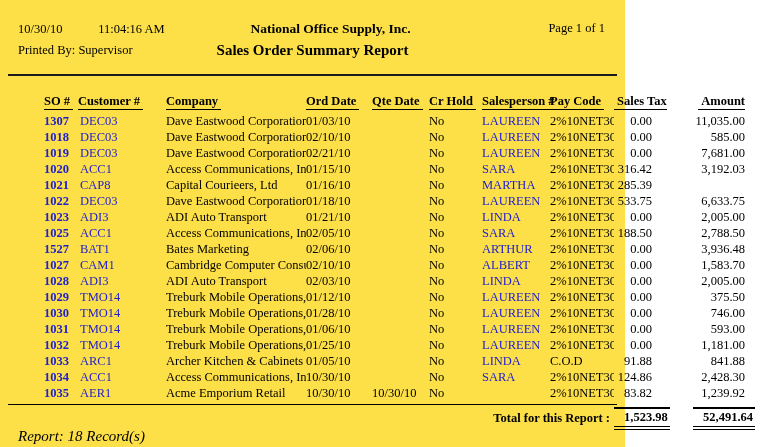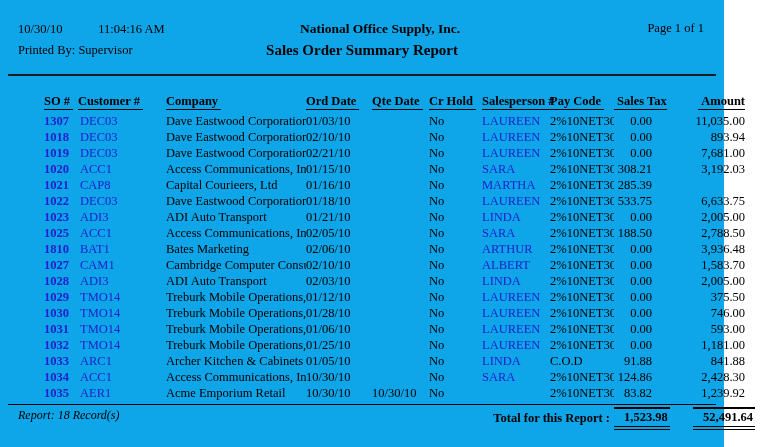--- a/index.html
+++ b/index.html
@@ -1,21 +1,21 @@
 <!DOCTYPE html>
 <html><head>
 <meta charset="utf-8">
 <style>
   html,body{margin:0;padding:0;background:#fff;}
   body{
     width:763px;height:447px;overflow:hidden;
     font-family:"Liberation Serif","DejaVu Serif",serif;
     color:#000;font-size:12.5px;
   }
-  .page{position:relative;width:724px;height:447px;background:#0ea5e9;}
+  .page{position:relative;width:625px;height:447px;background:#fde047;}
 
   
   .rpt-header{position:relative;height:74px;}
   .hdr-left{position:absolute;left:18px;top:21px;line-height:16px;}
   .hdr-date{display:inline-block;width:77px;}
   .hdr-printedby{position:absolute;left:18px;top:43px;white-space:nowrap;}
   .hdr-center{position:absolute;left:0;right:0;top:21px;text-align:center;}
   .hdr-company{font-weight:bold;font-size:13.5px;padding-left:36px;}
   .hdr-title{font-weight:bold;font-size:15px;margin-top:5px;}
   .hdr-right{position:absolute;right:20px;top:21px;}
@@ -47,21 +47,21 @@
   .total-grid{margin-top:2px;align-items:center;}
   .total-label{grid-column:1 / 9;text-align:right;font-weight:bold;padding-right:4px;}
   .total-cell{text-align:right;}
   .total-box{
     display:inline-block;font-weight:bold;
     border-top:2px solid #000;border-bottom:4px double #000;
     padding:1px 2px 1px 10px;
   }
   .c-taxtotal{}
   .c-amttotal{margin-right:2px;}
-  .footer-note{position:absolute;left:18px;top:408px;font-style:italic;font-size:12px;}
+  .footer-note{position:absolute;left:18px;top:428px;font-style:italic;font-size:15px;}
 </style>
 </head>
 <body>
 
 <div class="page">
 
   <div class="rpt-header">
     <div class="hdr-left">
       <span class="hdr-date">10/30/10</span>
       <span>11:04:16 AM</span>
@@ -104,21 +104,21 @@
       <div class="grid row">
       <div class="cell c-so">1018</div>
       <div class="cell c-cust">DEC03</div>
       <div class="cell">Dave Eastwood Corporation</div>
       <div class="cell">02/10/10</div>
       <div class="cell"></div>
       <div class="cell">No</div>
       <div class="cell c-sales">LAUREEN</div>
       <div class="cell">2%10NET30</div>
       <div class="cell c-tax">0.00</div>
-      <div class="cell c-amt">893.94</div>
+      <div class="cell c-amt">585.00</div>
     </div>
       <div class="grid row">
       <div class="cell c-so">1019</div>
       <div class="cell c-cust">DEC03</div>
       <div class="cell">Dave Eastwood Corporation</div>
       <div class="cell">02/21/10</div>
       <div class="cell"></div>
       <div class="cell">No</div>
       <div class="cell c-sales">LAUREEN</div>
       <div class="cell">2%10NET30</div>
@@ -127,21 +127,21 @@
     </div>
       <div class="grid row">
       <div class="cell c-so">1020</div>
       <div class="cell c-cust">ACC1</div>
       <div class="cell">Access Communications, Inc.</div>
       <div class="cell">01/15/10</div>
       <div class="cell"></div>
       <div class="cell">No</div>
       <div class="cell c-sales">SARA</div>
       <div class="cell">2%10NET30</div>
-      <div class="cell c-tax">308.21</div>
+      <div class="cell c-tax">316.42</div>
       <div class="cell c-amt">3,192.03</div>
     </div>
       <div class="grid row">
       <div class="cell c-so">1021</div>
       <div class="cell c-cust">CAP8</div>
       <div class="cell">Capital Courieers, Ltd</div>
       <div class="cell">01/16/10</div>
       <div class="cell"></div>
       <div class="cell">No</div>
       <div class="cell c-sales">MARTHA</div>
@@ -178,21 +178,21 @@
       <div class="cell">Access Communications, Inc.</div>
       <div class="cell">02/05/10</div>
       <div class="cell"></div>
       <div class="cell">No</div>
       <div class="cell c-sales">SARA</div>
       <div class="cell">2%10NET30</div>
       <div class="cell c-tax">188.50</div>
       <div class="cell c-amt">2,788.50</div>
     </div>
       <div class="grid row">
-      <div class="cell c-so">1810</div>
+      <div class="cell c-so">1527</div>
       <div class="cell c-cust">BAT1</div>
       <div class="cell">Bates Marketing</div>
       <div class="cell">02/06/10</div>
       <div class="cell"></div>
       <div class="cell">No</div>
       <div class="cell c-sales">ARTHUR</div>
       <div class="cell">2%10NET30</div>
       <div class="cell c-tax">0.00</div>
       <div class="cell c-amt">3,936.48</div>
     </div>

